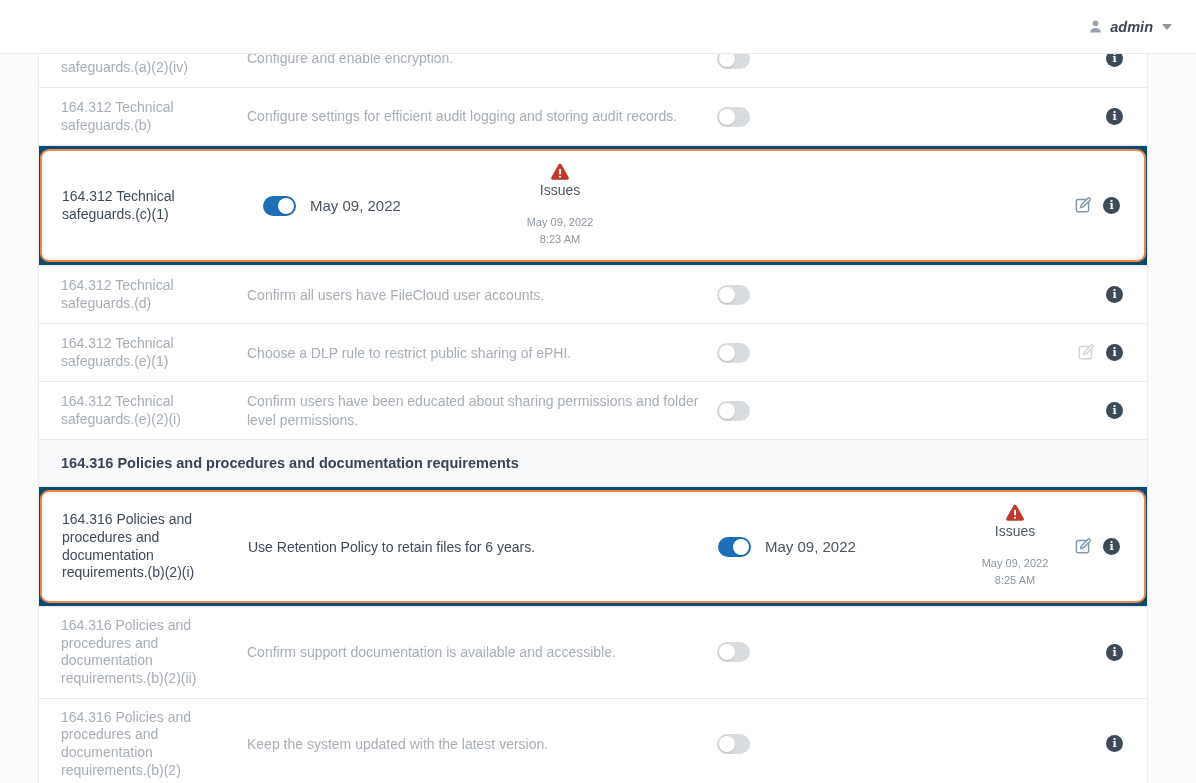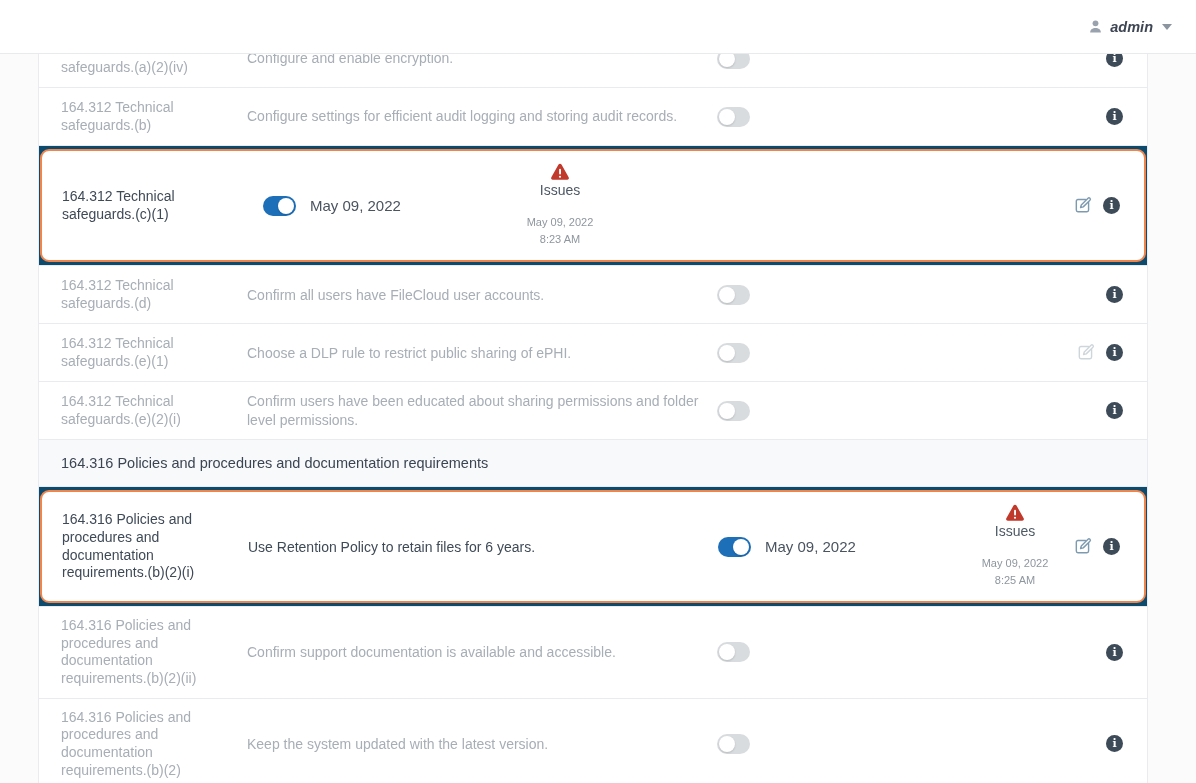--- a/index.html
+++ b/index.html
@@ -37,21 +37,21 @@
   }
   .row {
     display:flex; align-items:center;
     min-height:58px; padding:10px 0 10px 22px;
   }
   .row.muted .cell-id, .row.muted .cell-desc { color:#a7aeb6; }
   .section-row {
     min-height:47px; display:flex; align-items:center;
     padding:14px 0 14px 22px; background:#f8f9fa;
   }
-  .section-label { font-size:14.5px; font-weight:400; color:#3b4553; }
+  .section-label { font-size:14.5px; font-weight:700; color:#3b4553; }
   
   .hl-wrap {
     background:#0c4a6e;
     border-left:1px solid #e9ebee; border-right:1px solid #e9ebee;
     border-bottom:1px solid #e9ebee;
     padding:3px 1px;
   }
   .hl-box {
     border:2px solid #f0854c; border-radius:9px;
     display:flex; align-items:center;

